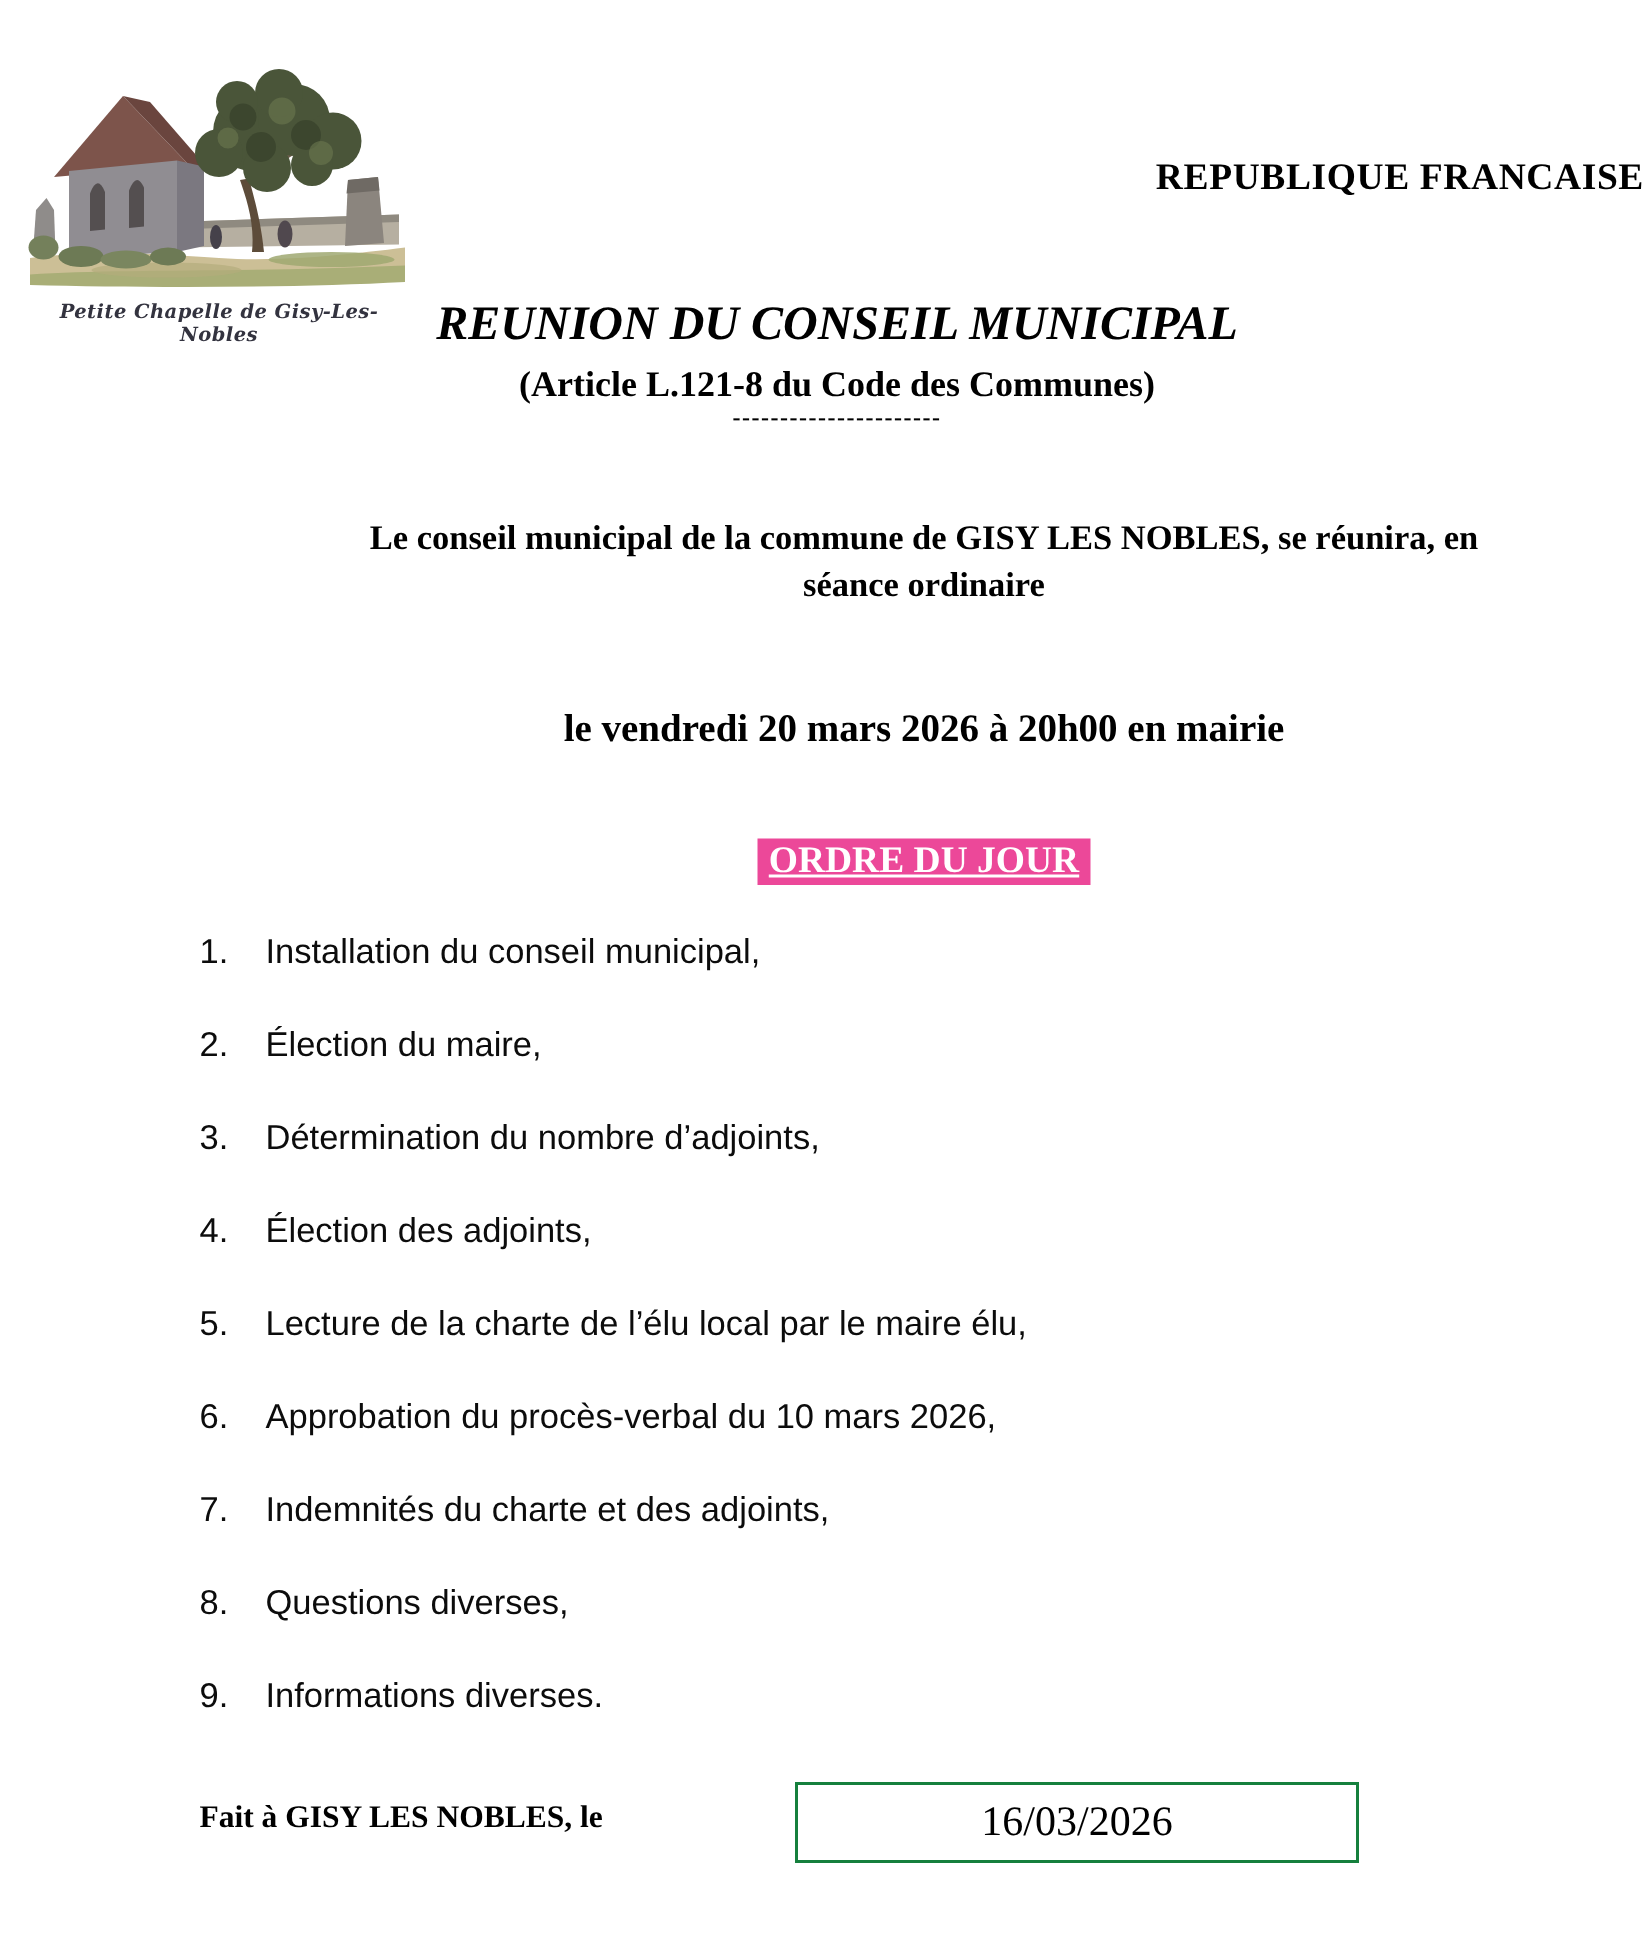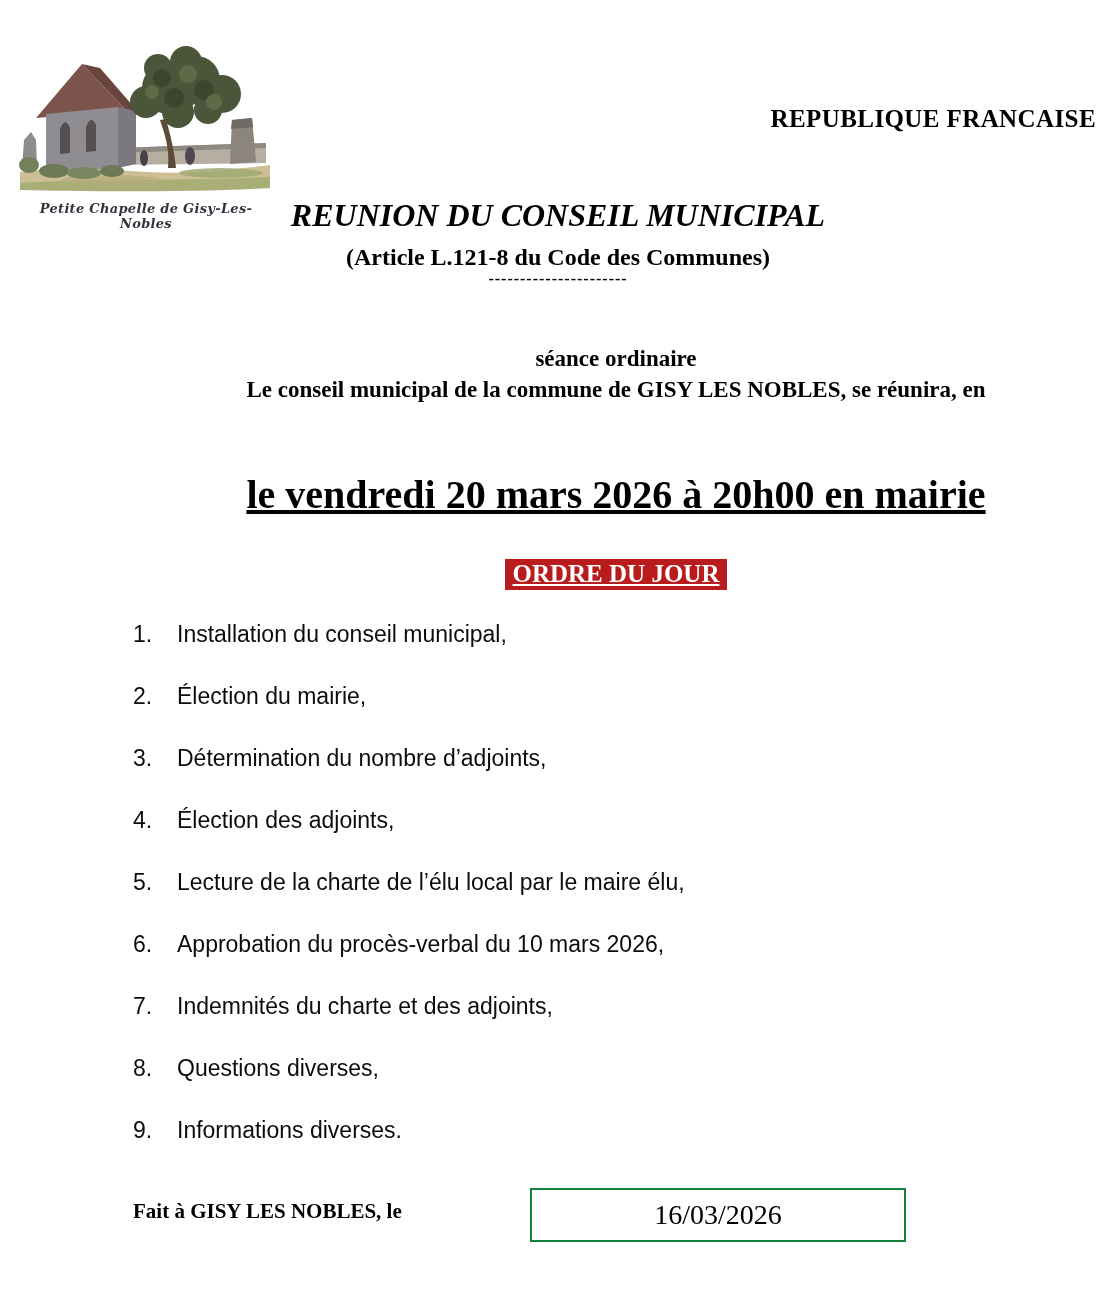--- a/index.html
+++ b/index.html
@@ -41,21 +41,21 @@
     text-align:center; font-size:16px; font-weight:bold; letter-spacing:1px;
   }
 
   
   .intro {
     position:absolute; top:343px; left:140px; width:952px;
     text-align:center; font-weight:bold; font-size:23px; line-height:31px;
   }
   .dateline {
     position:absolute; top:471px; left:140px; width:952px;
-    text-align:center; font-weight:bold; font-size:40px;text-decoration:underline;
+    text-align:center; font-weight:bold; font-size:26px;
   }
   .ordre-wrap {
     position:absolute; top:559px; left:140px; width:952px; text-align:center;
   }
   .ordre {
     display:inline-block;
     background:#2828cc; color:#ffffff;
     font-weight:bold; font-size:25px;
     padding:1px 8px 2px 8px;
     text-decoration:underline;
@@ -150,38 +150,38 @@
 
   <div class="republique">REPUBLIQUE FRANCAISE</div>
 
   <div class="reunion">REUNION DU CONSEIL MUNICIPAL</div>
 
   <div class="article">(Article L.121-8 du Code des Communes)</div>
 
   <div class="dashes">----------------------</div>
 
   <div class="intro">
+    <div>Le conseil municipal de la commune de GISY LES NOBLES, se réunira, en</div>
     <div>séance ordinaire</div>
-    <div>Le conseil municipal de la commune de GISY LES NOBLES, se réunira, en</div>
   </div>
 
   <div class="dateline">le vendredi 20 mars 2026 à 20h00 en mairie</div>
 
   <div class="ordre-wrap">
-    <span class="ordre" style="background: #b91c1c; color: rgb(255, 255, 255);">ORDRE DU JOUR</span>
+    <span class="ordre" style="background: #ec4899; color: rgb(255, 255, 255);">ORDRE DU JOUR</span>
   </div>
 
   <div class="agenda">
     <div class="agenda-item">
       <span class="agenda-num">1.</span>
       <span>Installation du conseil municipal,</span>
     </div>
     <div class="agenda-item">
       <span class="agenda-num">2.</span>
-      <span>Élection du mairie,</span>
+      <span>Élection du maire,</span>
     </div>
     <div class="agenda-item">
       <span class="agenda-num">3.</span>
       <span>Détermination du nombre d’adjoints,</span>
     </div>
     <div class="agenda-item">
       <span class="agenda-num">4.</span>
       <span>Élection des adjoints,</span>
     </div>
     <div class="agenda-item">

